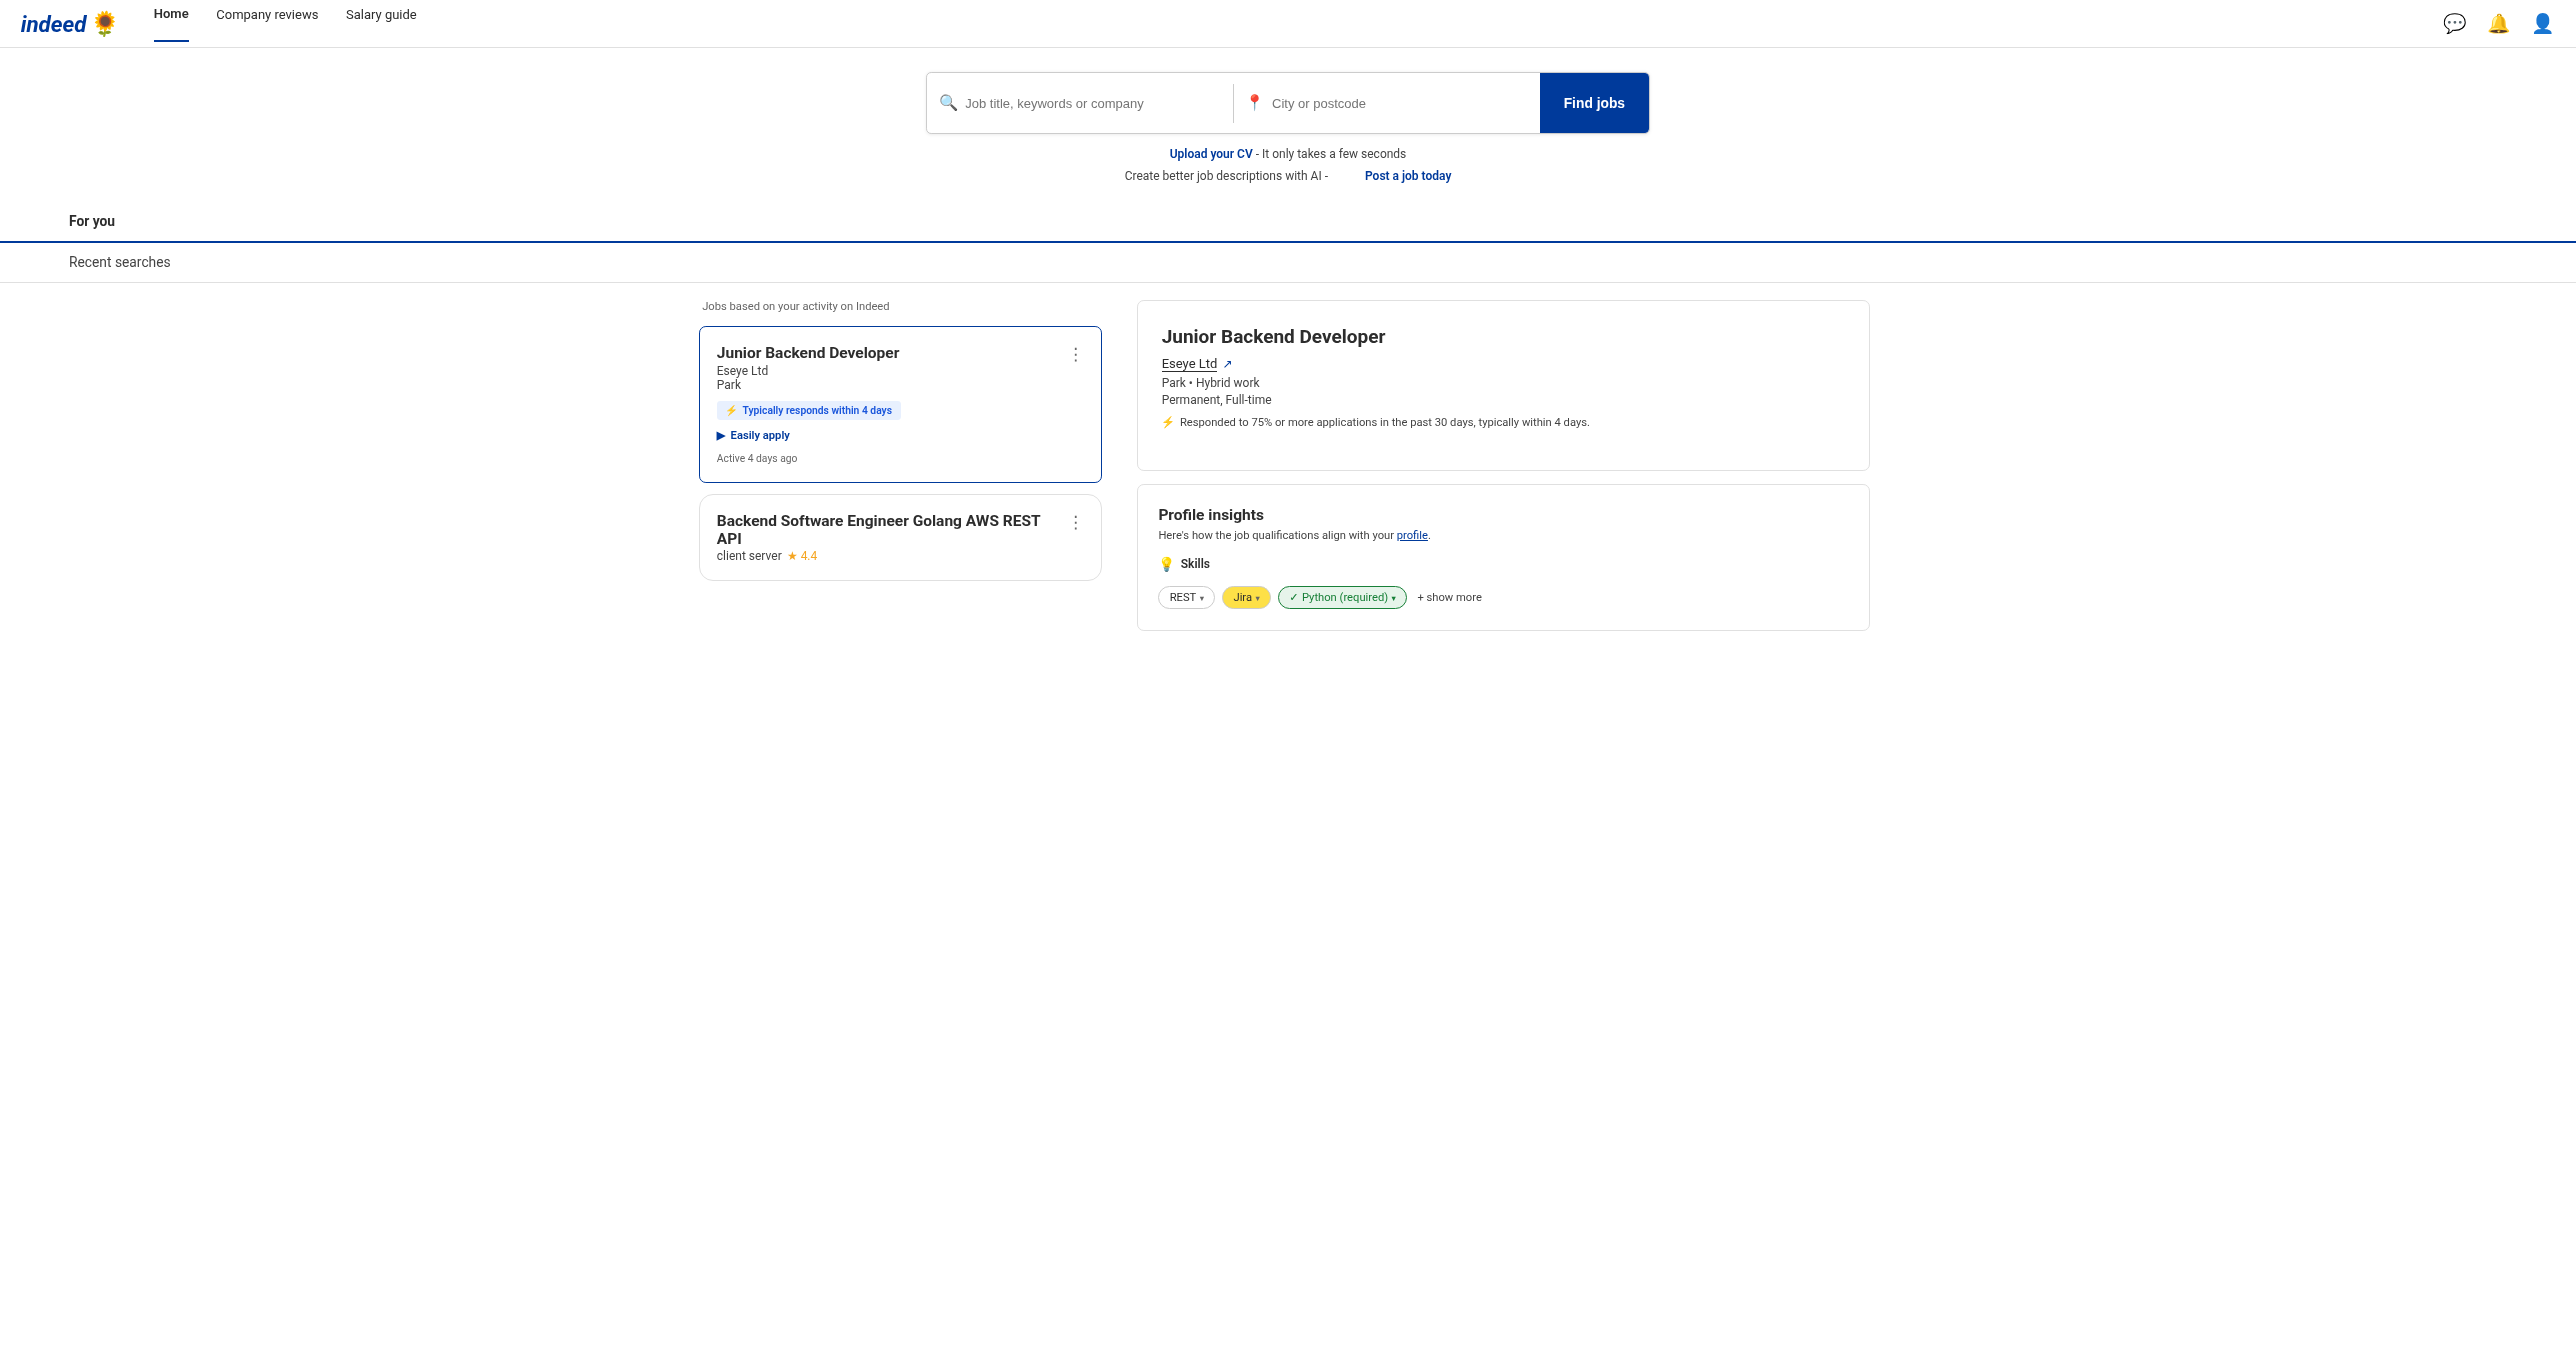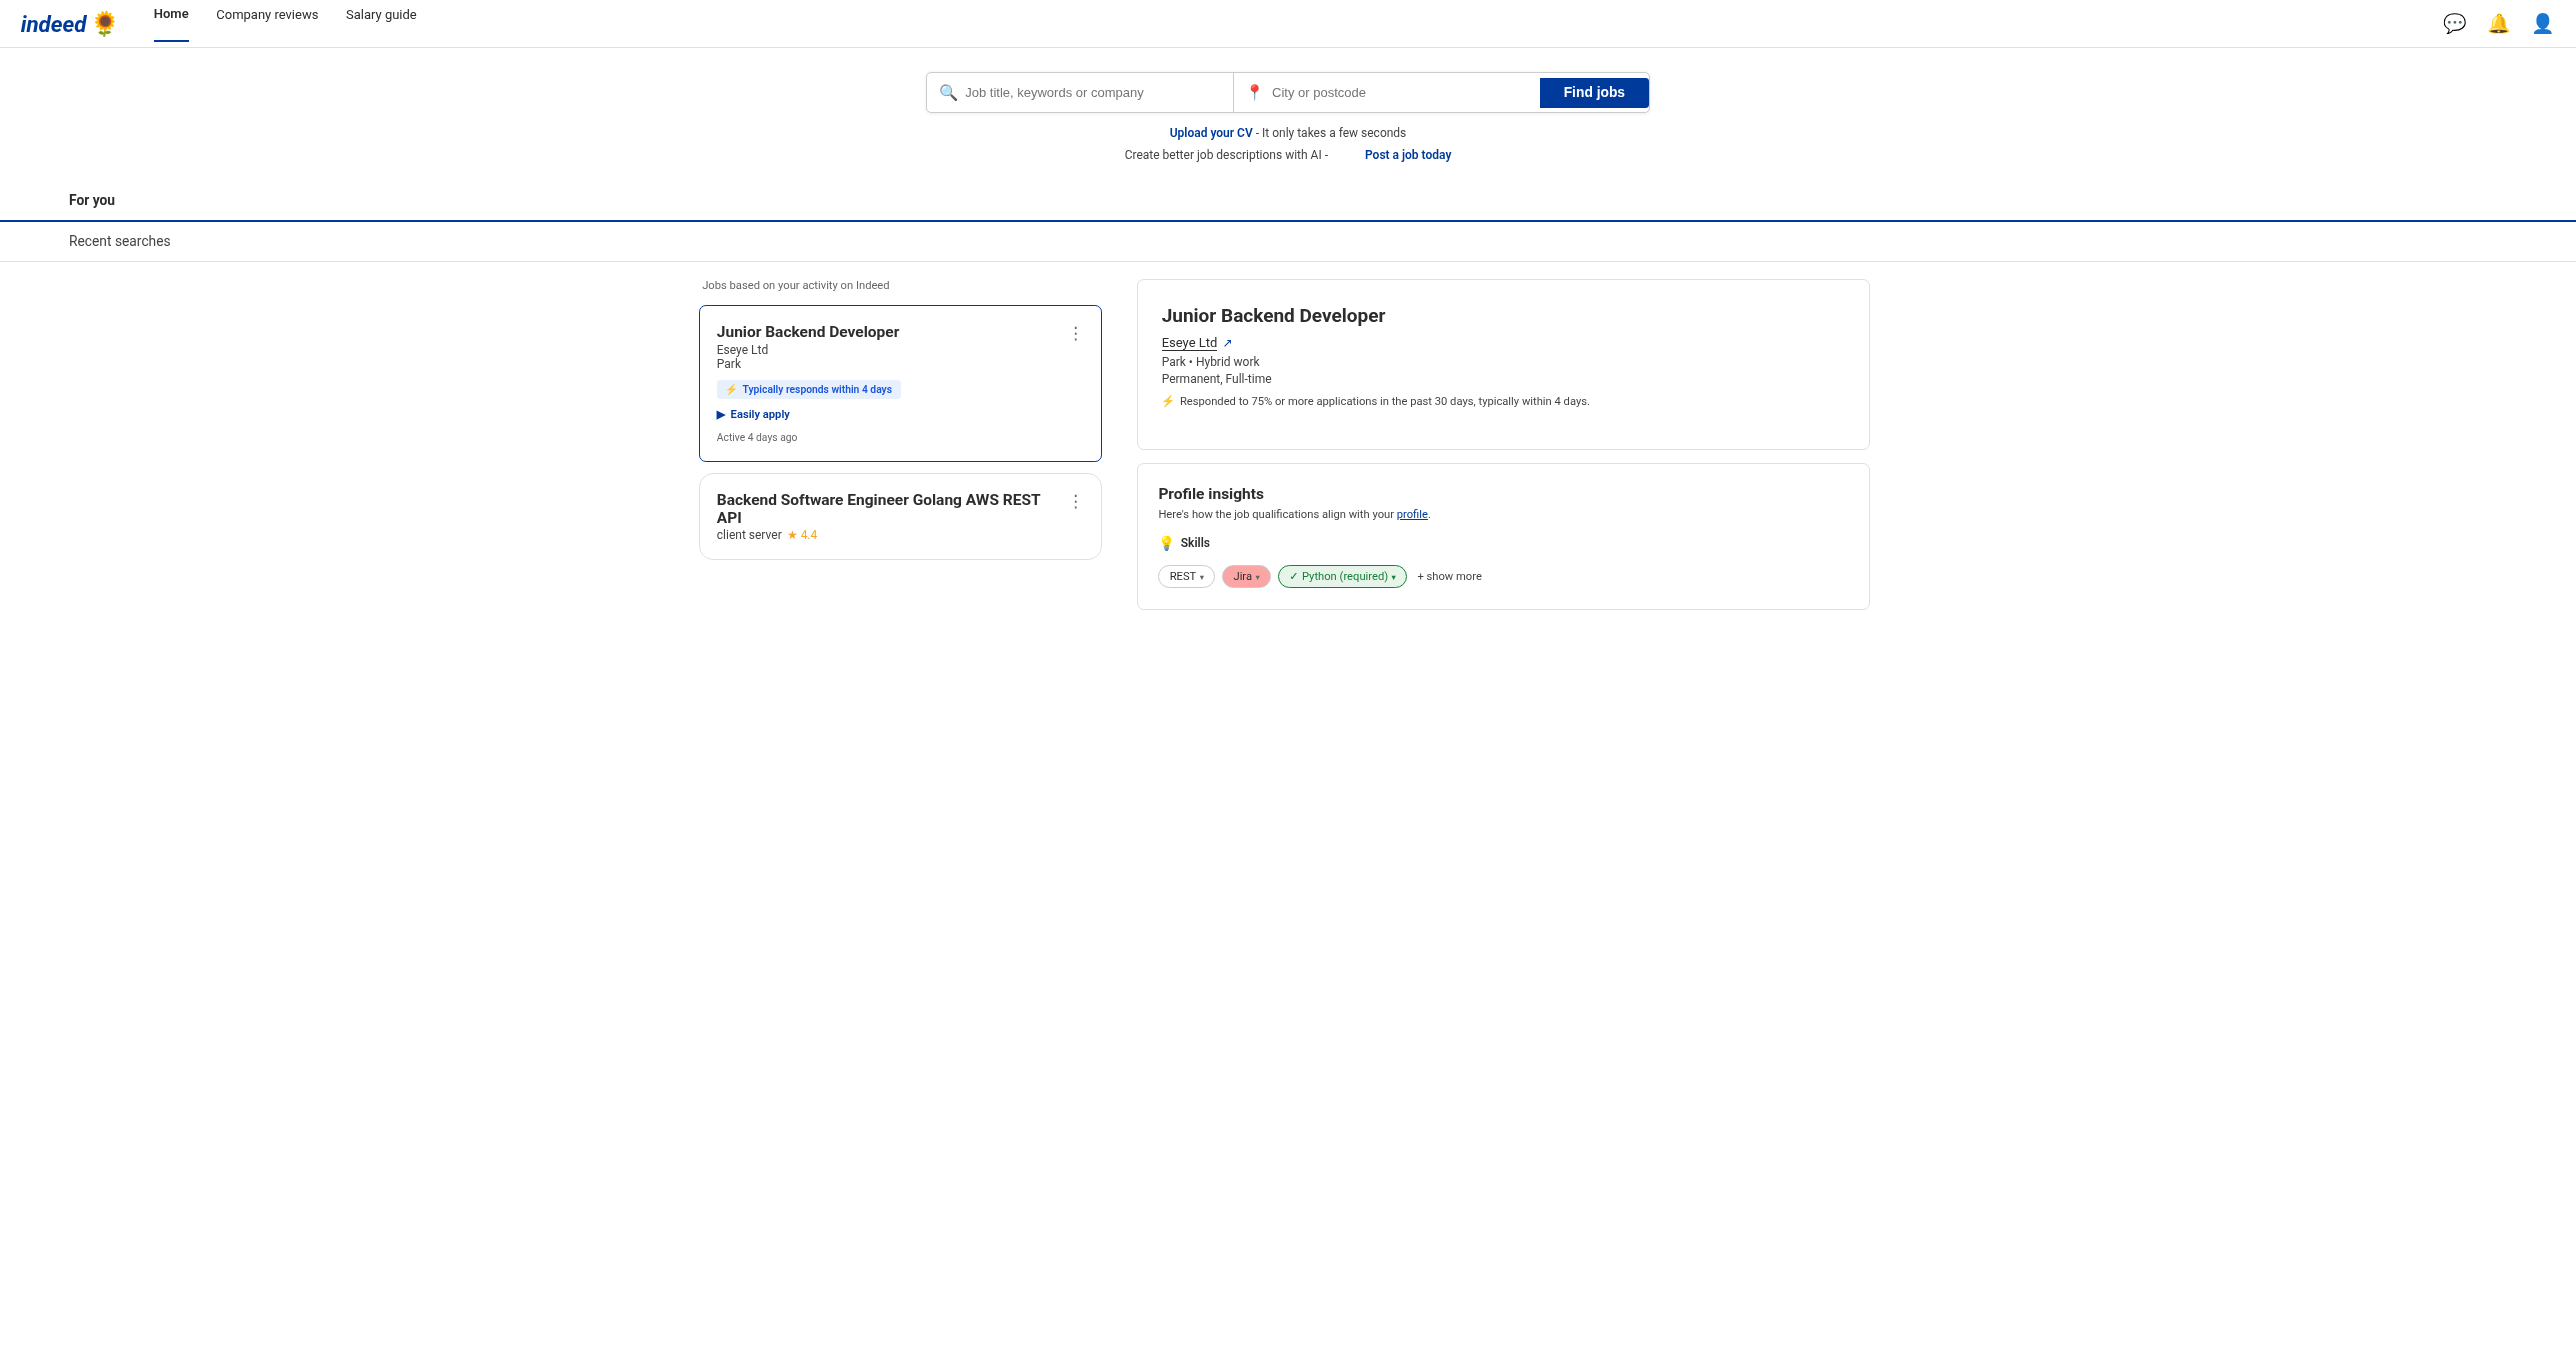--- a/index.html
+++ b/index.html
@@ -28,21 +28,21 @@
 <div style="display:flex;flex-direction:column;align-items:center;padding:24px 0 13.8px;">
   <div style="display:flex;align-items:center;border:1.3px solid #ccc;border-radius:5.2px;overflow:hidden;width:724px;background:#fff;box-shadow:0 0.9px 3.4px rgba(0,0,0,0.08);">
     <div style="display:flex;align-items:center;padding:0 12px;flex:1;border-right:0.9px solid #ccc;">
       <span style="color:#888;font-size:15.5px;margin-right:6.9px;">🔍</span>
       <input type="text" style="border: none; outline: none; font-size: 13px; width: 100%; padding: 12px 0px;" placeholder="Job title, keywords or company">
     </div>
     <div style="display:flex;align-items:center;padding:0 12px;flex:1;">
       <span style="color:#888;font-size:15.5px;margin-right:6.9px;">📍</span>
       <input type="text" style="border: none; outline: none; font-size: 13px; width: 100%; padding: 12px 0px;" placeholder="City or postcode">
     </div>
-    <button style="background:#003a9b;color:#fff;border:none;font-size:13.8px;font-weight:600;padding:0 24px;cursor:pointer;height:30px;border-radius:0 3.4px 3.4px 0;white-space:nowrap;">Find jobs</button>
+    <button style="background:#003a9b;color:#fff;border:none;font-size:13.8px;font-weight:600;padding:0 24px;cursor:pointer;height:60px;border-radius:0 3.4px 3.4px 0;white-space:nowrap;">Find jobs</button>
   </div>
   <div style="text-align:center;margin-top:10.3px;font-size:12px;color:#444;line-height:1.8;">
     <span style="color:#003a9b;font-weight:600;cursor:pointer;">Upload your CV</span><span> - It only takes a few seconds</span><br>
     <span>Create better job descriptions with AI - </span><span style="color:#003a9b;font-weight:600;cursor:pointer;padding-left:34px;">Post a job today</span>
   </div>
 </div>
 
 <div style="display:flex;justify-content:center;border-bottom:1.7px solid #e0e0e0;margin-bottom:0;flex-direction:column;">
   <div style="padding:12px 69px;font-size:13.8px;cursor:pointer;font-weight:700;color:#2d2d2d;position:relative;border-bottom:2.6px solid #003a9b;margin-bottom:-1.7px;">For you</div>
   <div style="padding:12px 69px;font-size:13.8px;cursor:pointer;color:#444;">Recent searches</div>
@@ -113,21 +113,21 @@
       </div>
       <div style="display:flex;align-items:center;gap:6.9px;flex-wrap:wrap;">
         <div style="display:flex;align-items:center;gap:5.2px;width:100%;margin-bottom:6.9px;">
           <span style="font-size:13.8px;">💡</span>
           <span style="font-size:12px;font-weight:600;">Skills</span>
         </div>
         <div style="display:inline-flex;align-items:center;gap:3.4px;border:0.9px solid #ccc;border-radius:17px;padding:4.3px 10.3px;font-size:11.2px;color:#2d2d2d;background:#fff;cursor:pointer;">
           <span>REST</span>
           <span style="font-size:8.6px;color:#666;">▾</span>
         </div>
-        <div style="display:inline-flex;align-items:center;gap:3.4px;border:0.9px solid #ccc;border-radius:17px;padding:4.3px 10.3px;font-size:11.2px;color:#2d2d2d;background:#fca5a5;cursor:pointer;">
+        <div style="display:inline-flex;align-items:center;gap:3.4px;border:0.9px solid #ccc;border-radius:17px;padding:4.3px 10.3px;font-size:11.2px;color:#2d2d2d;background:#fde047;cursor:pointer;">
           <span>Jira</span>
           <span style="font-size:8.6px;color:#666;">▾</span>
         </div>
         <div style="display:inline-flex;align-items:center;gap:3.4px;border:0.9px solid #188038;border-radius:17px;padding:4.3px 10.3px;font-size:11.2px;color:#188038;background:#e6f4ea;cursor:pointer;">
           <span style="color:#188038;">✓</span>
           <span>Python (required)</span>
           <span style="font-size:8.6px;color:#188038;">▾</span>
         </div>
         <span style="font-size:11.2px;color:#444;cursor:pointer;margin-left:3.4px;">+ show more</span>
       </div>

